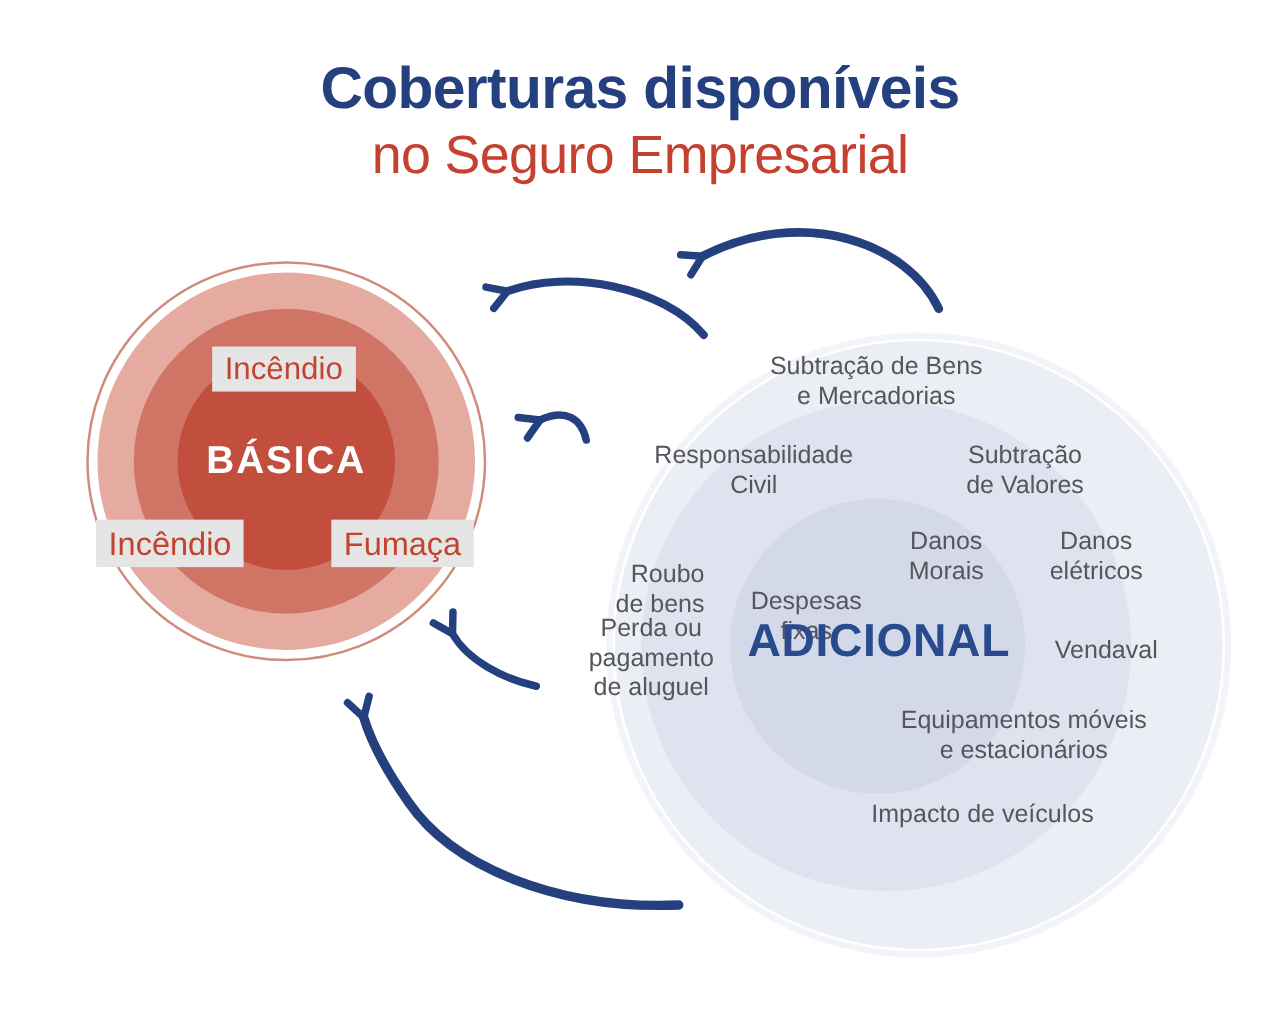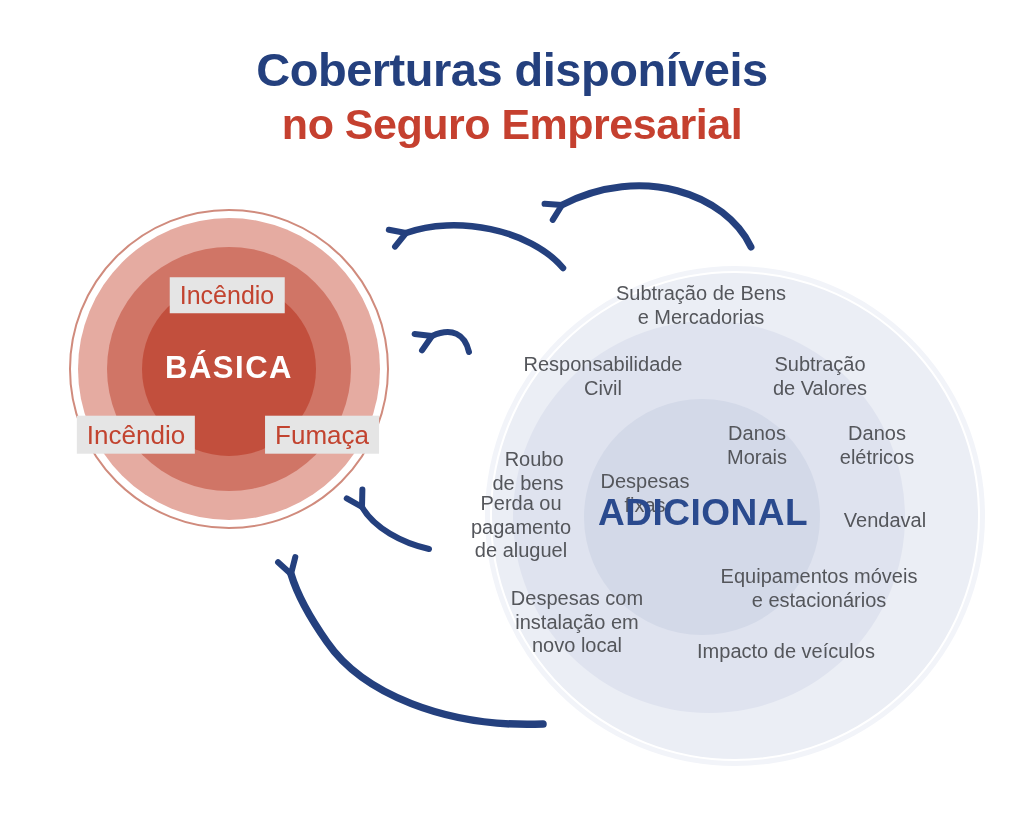--- a/index.html
+++ b/index.html
@@ -25,21 +25,21 @@
   .center-anchor{position:absolute;transform:translate(-50%,-50%);text-align:center;}
   .circle{position:absolute;border-radius:50%;}
 
   
   .title-wrap{position:absolute;left:0;right:0;top:44px;text-align:center;}
   .title-line1{
     font-size:47px;font-weight:700;color:var(--title_blue,#24407e);
     letter-spacing:-0.5px;line-height:1.12;
   }
   .title-line2{
-    font-size:43px;font-weight:700;color:var(--title_red,#c5402f);
+    font-size:43px;font-weight:400;color:var(--title_red,#c5402f);
     letter-spacing:-0.5px;line-height:1.3;
   }
 
   
   .basic-ring{left:69px;top:209px;width:320px;height:320px;background:#fff;
     border:2px solid var(--basic_ring,#d08b7d);box-sizing:border-box;}
   .basic-outer{left:78px;top:218px;width:302px;height:302px;background:var(--basic_outer,#e5aba1);}
   .basic-mid{left:107px;top:247px;width:244px;height:244px;background:var(--basic_mid,#d07566);}
   .basic-inner{left:142px;top:282px;width:174px;height:174px;background:var(--basic_inner,#c24f3d);}
   .basic-tag{
@@ -115,23 +115,20 @@
 Morais</div>
   <div class="center-anchor add-label" style="left:877px;top:446px;">Danos
 elétricos</div>
   <div class="center-anchor add-label" style="left:521px;top:527px;">Perda ou
 pagamento
 de aluguel</div>
   <div class="center-anchor add-center-label" style="left:703px;top:513px;">ADICIONAL</div>
   <div class="center-anchor add-label" style="left:885px;top:521px;">Vendaval</div>
   <div class="center-anchor add-label" style="left:819px;top:589px;">Equipamentos móveis
 e estacionários</div>
-  <div class="center-anchor add-label" style="left:577px;top:622px;">Despesas com
-instalação em
-novo local</div>
   <div class="center-anchor add-label" style="left:786px;top:652px;">Impacto de veículos</div>
 
   <svg class="arrows" width="1024" height="817" viewBox="0 0 1024 817">
     <defs>
       <marker id="ah" markerWidth="26" markerHeight="26" refX="6" refY="13" orient="auto" markerUnits="userSpaceOnUse">
         <path class="arrowhead-path" d="M21 4 L6 13 L21 22"></path>
       </marker>
     </defs>
     <path class="arrow-path" stroke-width="7" marker-end="url(#ah)" d="M 751 247 C 726 194 642 164 562 205"></path>
     <path class="arrow-path" stroke-width="6.5" marker-end="url(#ah)" d="M 563 268 C 530 229 455 215 406 233"></path>

